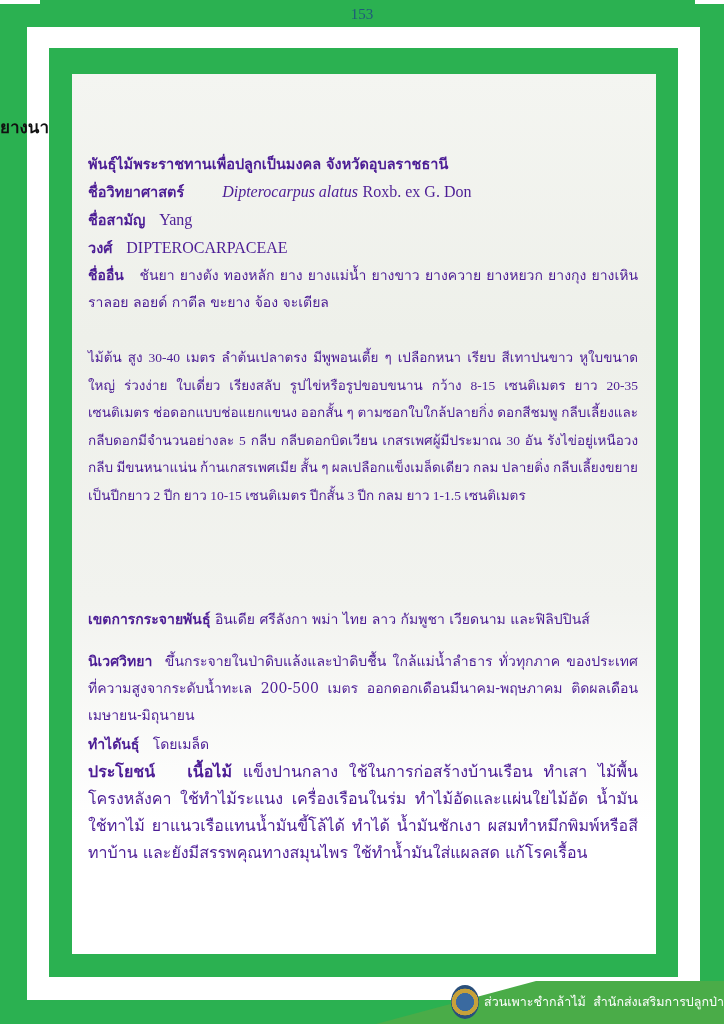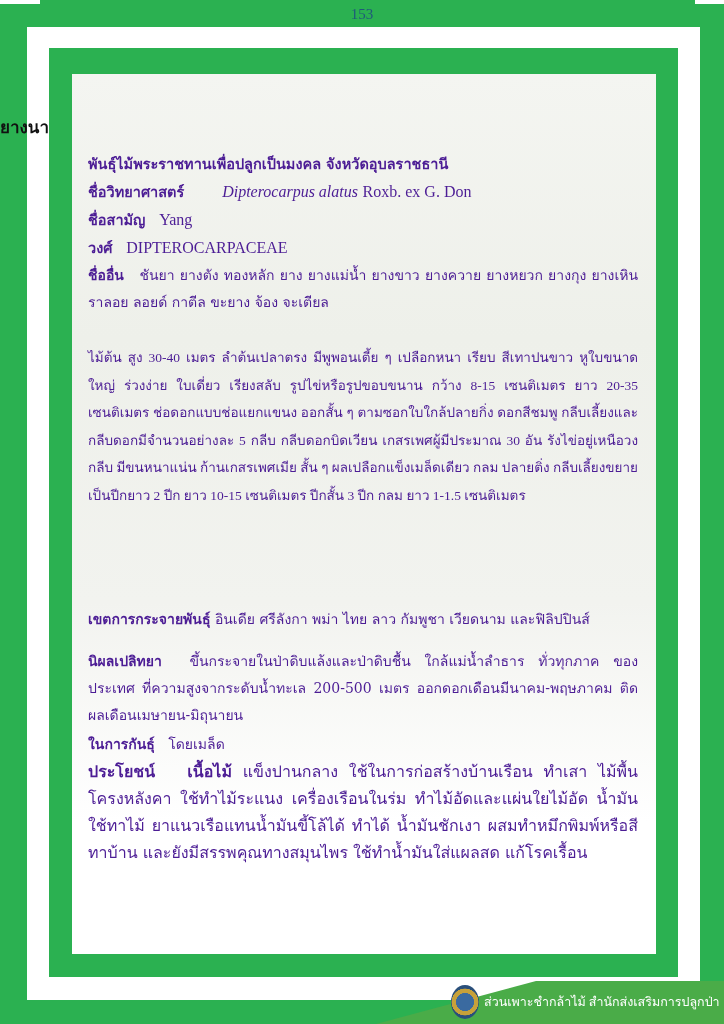--- a/index.html
+++ b/index.html
@@ -12,21 +12,21 @@
     background:linear-gradient(180deg,#f4f5f1 0%,#eef0ea 30%,#f2f3ef 60%,#ffffff 85%,#ffffff 100%);}
   .pagenum{position:absolute;left:0;width:724px;top:6px;text-align:center;color:#1f5a7a;font-size:15px;font-family:"Liberation Serif",serif;}
   .title{position:absolute;left:0;width:724px;top:113px;font-family:"DejaVu Sans",sans-serif;font-weight:bold;font-size:17px;color:#111;}
   .block{position:absolute;left:88px;width:550px;font-size:14.5px;line-height:27px;color:#4c1d95;font-family:"DejaVu Serif",serif;}
   .block b{font-weight:bold;}
   .block i{font-style:italic;}
   .lbl{font-weight:bold;}
   .sans{font-family:Liberation Serif, serif;font-size:13.5px;text-align:justify;text-align-last:left;}
   .footer{position:absolute;left:376px;top:981px;width:348px;height:43px;background:#4aac48;clip-path:polygon(0 100%,160px 0,100% 0,100% 100%);}
   .foot-logo{position:absolute;left:451px;top:985px;width:28px;height:34px;border-radius:50%;background:radial-gradient(circle,#3a6aa0 0 40%,#c7a13a 42% 60%,#2a4f7a 62%);}
-  .foot-text{position:absolute;left:484px;top:992px;color:#ffffff;font-family:Liberation Serif, serif;font-size:12.5px;white-space:nowrap;}
+  .foot-text{position:absolute;left:484px;top:992px;color:#ffffff;font-family:Liberation Mono, monospace;font-size:12.5px;white-space:nowrap;}
 </style>
 </head>
 <body>
 
 <div class="outer"></div>
 <div class="topstrip"></div>
 <div class="band"></div>
 <div class="inner"></div>
 <div class="content"></div>
 
@@ -55,26 +55,26 @@
 </div>
 
 <div class="block sans" style="top:344px;line-height:27.5px;">ไม้ต้น สูง 30-40 เมตร ลำต้นเปลาตรง มีพูพอนเตี้ย ๆ เปลือกหนา เรียบ สีเทาปนขาว หูใบขนาดใหญ่ ร่วงง่าย ใบเดี่ยว เรียงสลับ รูปไข่หรือรูปขอบขนาน กว้าง 8-15 เซนติเมตร ยาว 20-35 เซนติเมตร ช่อดอกแบบช่อแยกแขนง ออกสั้น ๆ ตามซอกใบใกล้ปลายกิ่ง ดอกสีชมพู กลีบเลี้ยงและกลีบดอกมีจำนวนอย่างละ 5 กลีบ กลีบดอกบิดเวียน เกสรเพศผู้มีประมาณ 30 อัน รังไข่อยู่เหนือวงกลีบ มีขนหนาแน่น ก้านเกสรเพศเมีย สั้น ๆ ผลเปลือกแข็งเมล็ดเดียว กลม ปลายติ่ง กลีบเลี้ยงขยายเป็นปีกยาว 2 ปีก ยาว 10-15 เซนติเมตร ปีกสั้น 3 ปีก กลม ยาว 1-1.5 เซนติเมตร</div>
 
 <div class="block" style="top:594px;font-size:14px;text-align:justify;margin-top:12px;">
   <span class="lbl">เขตการกระจายพันธุ์</span>
   <span>อินเดีย ศรีลังกา พม่า ไทย ลาว กัมพูชา เวียดนาม และฟิลิปปินส์</span>
 </div>
 
 <div class="block" style="top:648px;font-size:14px;text-align:justify;">
-  <span class="lbl">นิผลเปลิทยา</span>&nbsp;
+  <span class="lbl">นิเวศวิทยา</span>&nbsp;
   <span>ขึ้นกระจายในป่าดิบแล้งและป่าดิบชื้น ใกล้แม่น้ำลำธาร ทั่วทุกภาค ของประเทศ ที่ความสูงจากระดับน้ำทะเล 200-500 เมตร ออกดอกเดือนมีนาคม-พฤษภาคม ติดผลเดือนเมษายน-มิถุนายน</span>
 </div>
 
 <div class="block" style="top:731px;font-size:14px;">
-  <span class="lbl">ในการกันธุ์</span>&nbsp;&nbsp;
+  <span class="lbl">ทำไดันธุ์</span>&nbsp;&nbsp;
   <span>โดยเมล็ด</span>
 </div>
 
 <div class="block" style="top:758px;font-size:16px;text-align:justify;">
   <span class="lbl">ประโยชน์</span>&nbsp;&nbsp;
   <span class="lbl">เนื้อไม้</span>
   <span>แข็งปานกลาง ใช้ในการก่อสร้างบ้านเรือน ทำเสา ไม้พื้น โครงหลังคา ใช้ทำไม้ระแนง เครื่องเรือนในร่ม ทำไม้อัดและแผ่นใยไม้อัด น้ำมันใช้ทาไม้ ยาแนวเรือแทนน้ำมันขี้โล้ได้ ทำได้ น้ำมันชักเงา ผสมทำหมึกพิมพ์หรือสีทาบ้าน และยังมีสรรพคุณทางสมุนไพร ใช้ทำน้ำมันใส่แผลสด แก้โรคเรื้อน</span>
 </div>
 
 <div class="footer"></div>

